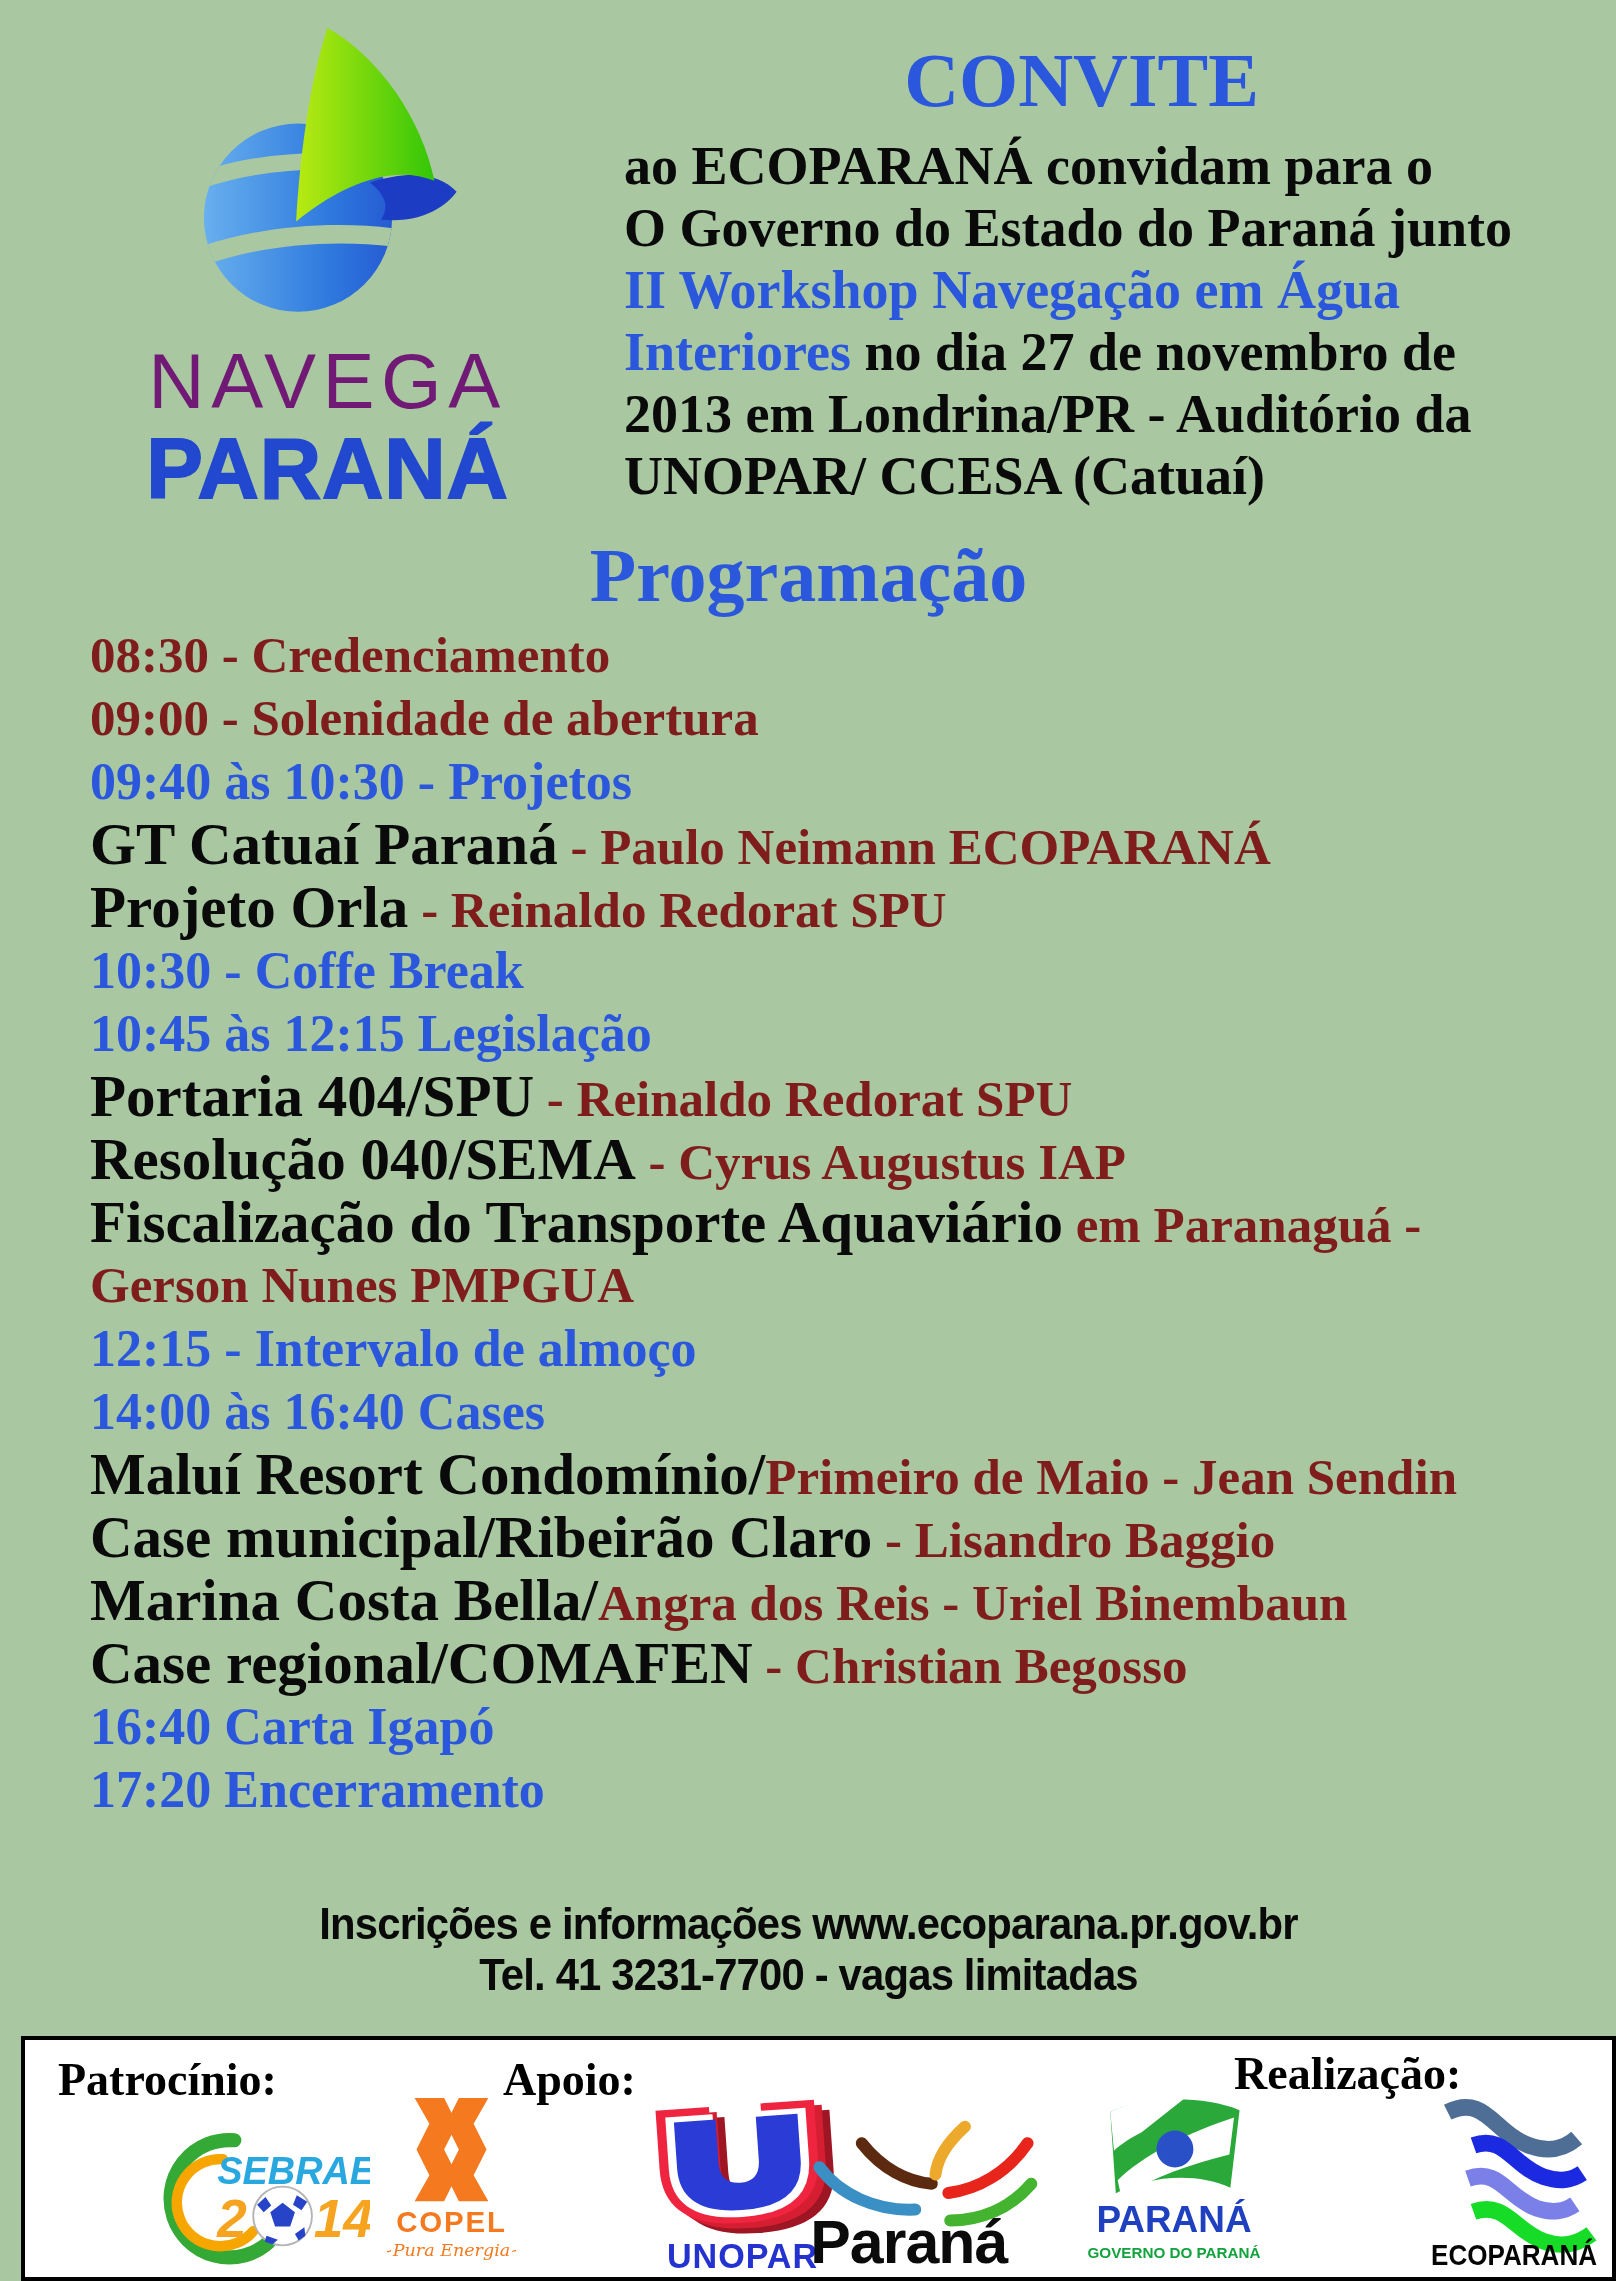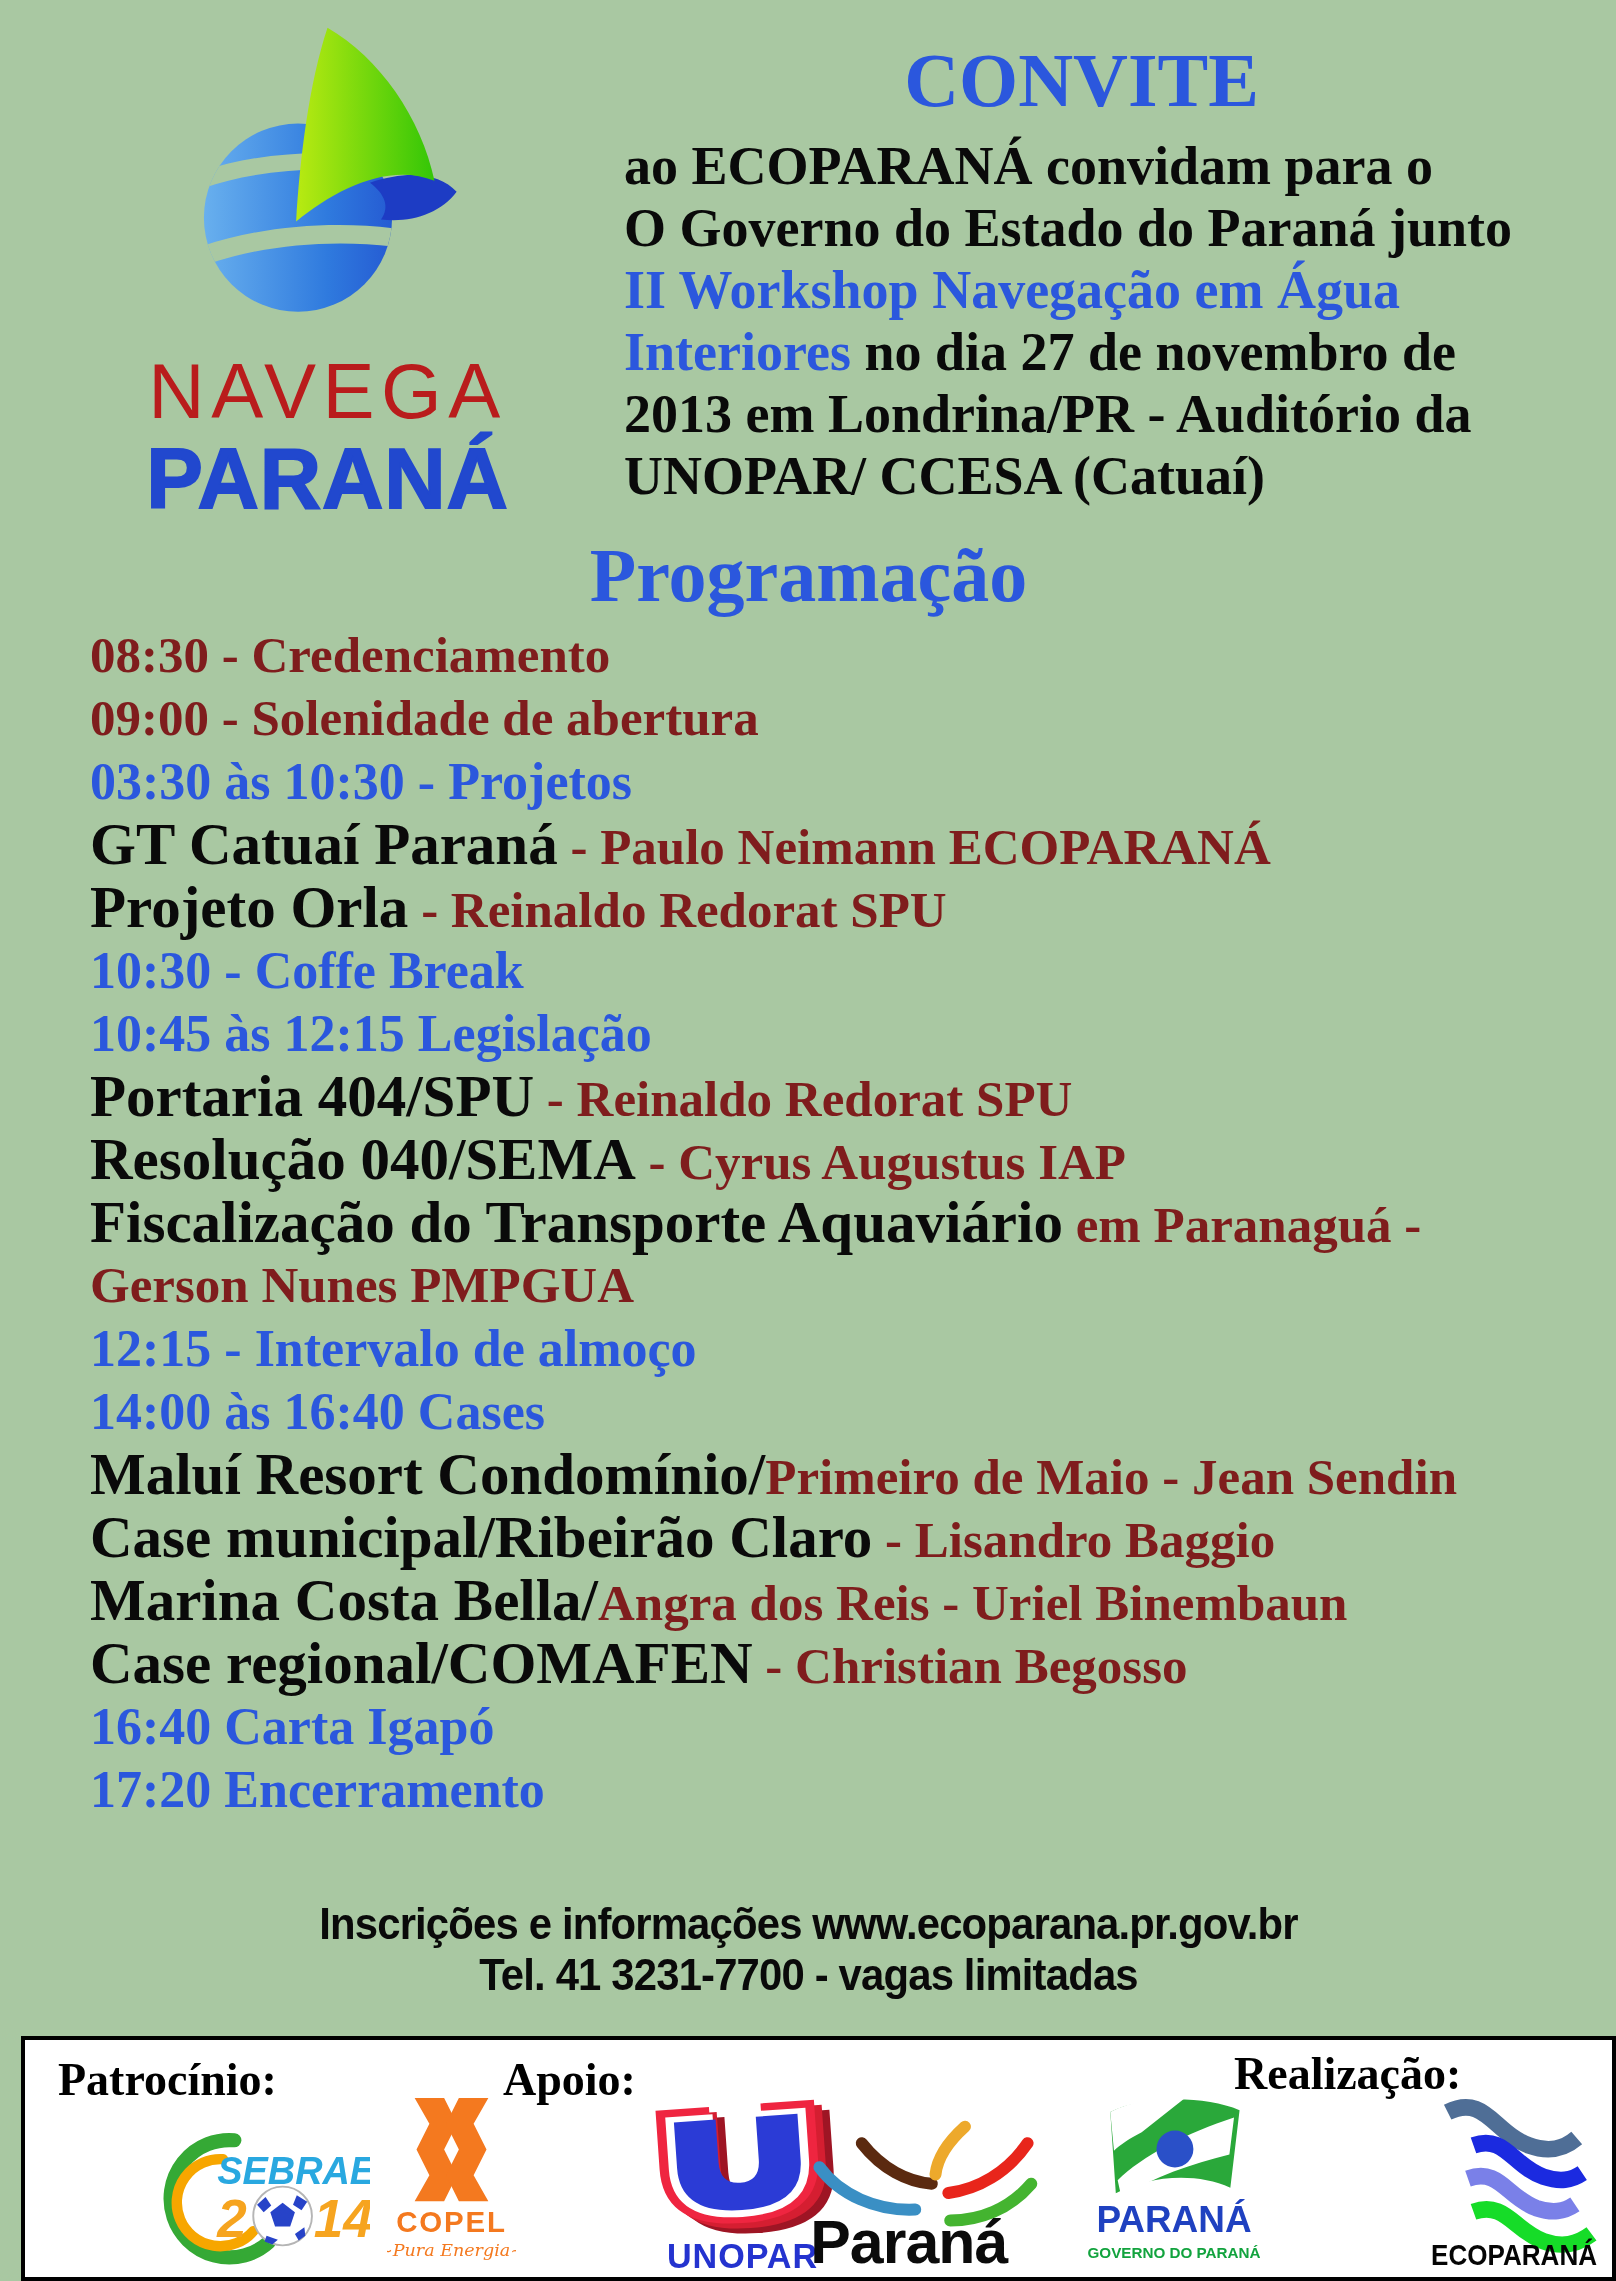--- a/index.html
+++ b/index.html
@@ -4,21 +4,21 @@
 <title>Poster</title>
 <style>
   html,body{margin:0;padding:0;background:#6b6b6b;}
   .poster{position:relative;width:1617px;height:2281px;background:#a9c8a2;
           font-family:"Liberation Serif","DejaVu Serif",serif;overflow:hidden;}
 
   
   .brand{position:absolute;left:129px;top:24px;width:397px;text-align:center;}
   .brand svg{display:block;margin:0 auto;}
   .brand-navega{font-family:"Liberation Sans",sans-serif;font-size:78px;letter-spacing:6.5px;
-                color:#b91c1c;font-weight:400;line-height:85px;margin-top:16px;}
+                color:#701a75;font-weight:400;line-height:85px;margin-top:6px;}
   .brand-parana{font-family:"Liberation Sans",sans-serif;font-size:85px;letter-spacing:0.9px;
                 color:#2148ce;font-weight:700;line-height:90px;-webkit-text-stroke:1.8px #2148ce;}
 
   
   .convite{position:absolute;left:620px;top:37px;width:923px;margin:0;text-align:center;
            font-size:76px;font-weight:700;color:#2b57dd;}
   .invite-par{position:absolute;left:624px;top:135px;width:978px;}
   .invite-par div{line-height:62px;font-size:54px;font-weight:700;white-space:nowrap;}
   .invite-par .k{color:#0a0a0a}
   .invite-par .b{color:#2b57dd}
@@ -85,21 +85,21 @@
       <div><span class="b">II Workshop Navegação em Água</span></div>
       <div><span class="b">Interiores</span><span class="k"> no dia 27 de novembro de</span></div>
       <div><span class="k">2013 em Londrina/PR - Auditório da</span></div>
       <div><span class="k">UNOPAR/ CCESA (Catuaí)</span></div>
     </div>
 
   <h2 class="prog-title">Programação</h2>
   <div class="prog-list">
       <div><span class="k2">08:30 - Credenciamento</span></div>
       <div><span class="k2">09:00 - Solenidade de abertura</span></div>
-      <div><span class="bl">03:30 às 10:30 - Projetos</span></div>
+      <div><span class="bl">09:40 às 10:30 - Projetos</span></div>
       <div><span class="k1">GT Catuaí Paraná</span><span class="k2"> - Paulo Neimann ECOPARANÁ</span></div>
       <div><span class="k1">Projeto Orla</span><span class="k2"> - Reinaldo Redorat SPU</span></div>
       <div><span class="bl">10:30 - Coffe Break</span></div>
       <div><span class="bl">10:45 às 12:15 Legislação</span></div>
       <div><span class="k1">Portaria 404/SPU</span><span class="k2"> - Reinaldo Redorat SPU</span></div>
       <div><span class="k1">Resolução 040/SEMA</span><span class="k2"> - Cyrus Augustus IAP</span></div>
       <div><span class="k1">Fiscalização do Transporte Aquaviário</span><span class="k2"> em Paranaguá -</span></div>
       <div><span class="k2">Gerson Nunes PMPGUA</span></div>
       <div><span class="bl">12:15 - Intervalo de almoço</span></div>
       <div><span class="bl">14:00 às 16:40 Cases</span></div>

